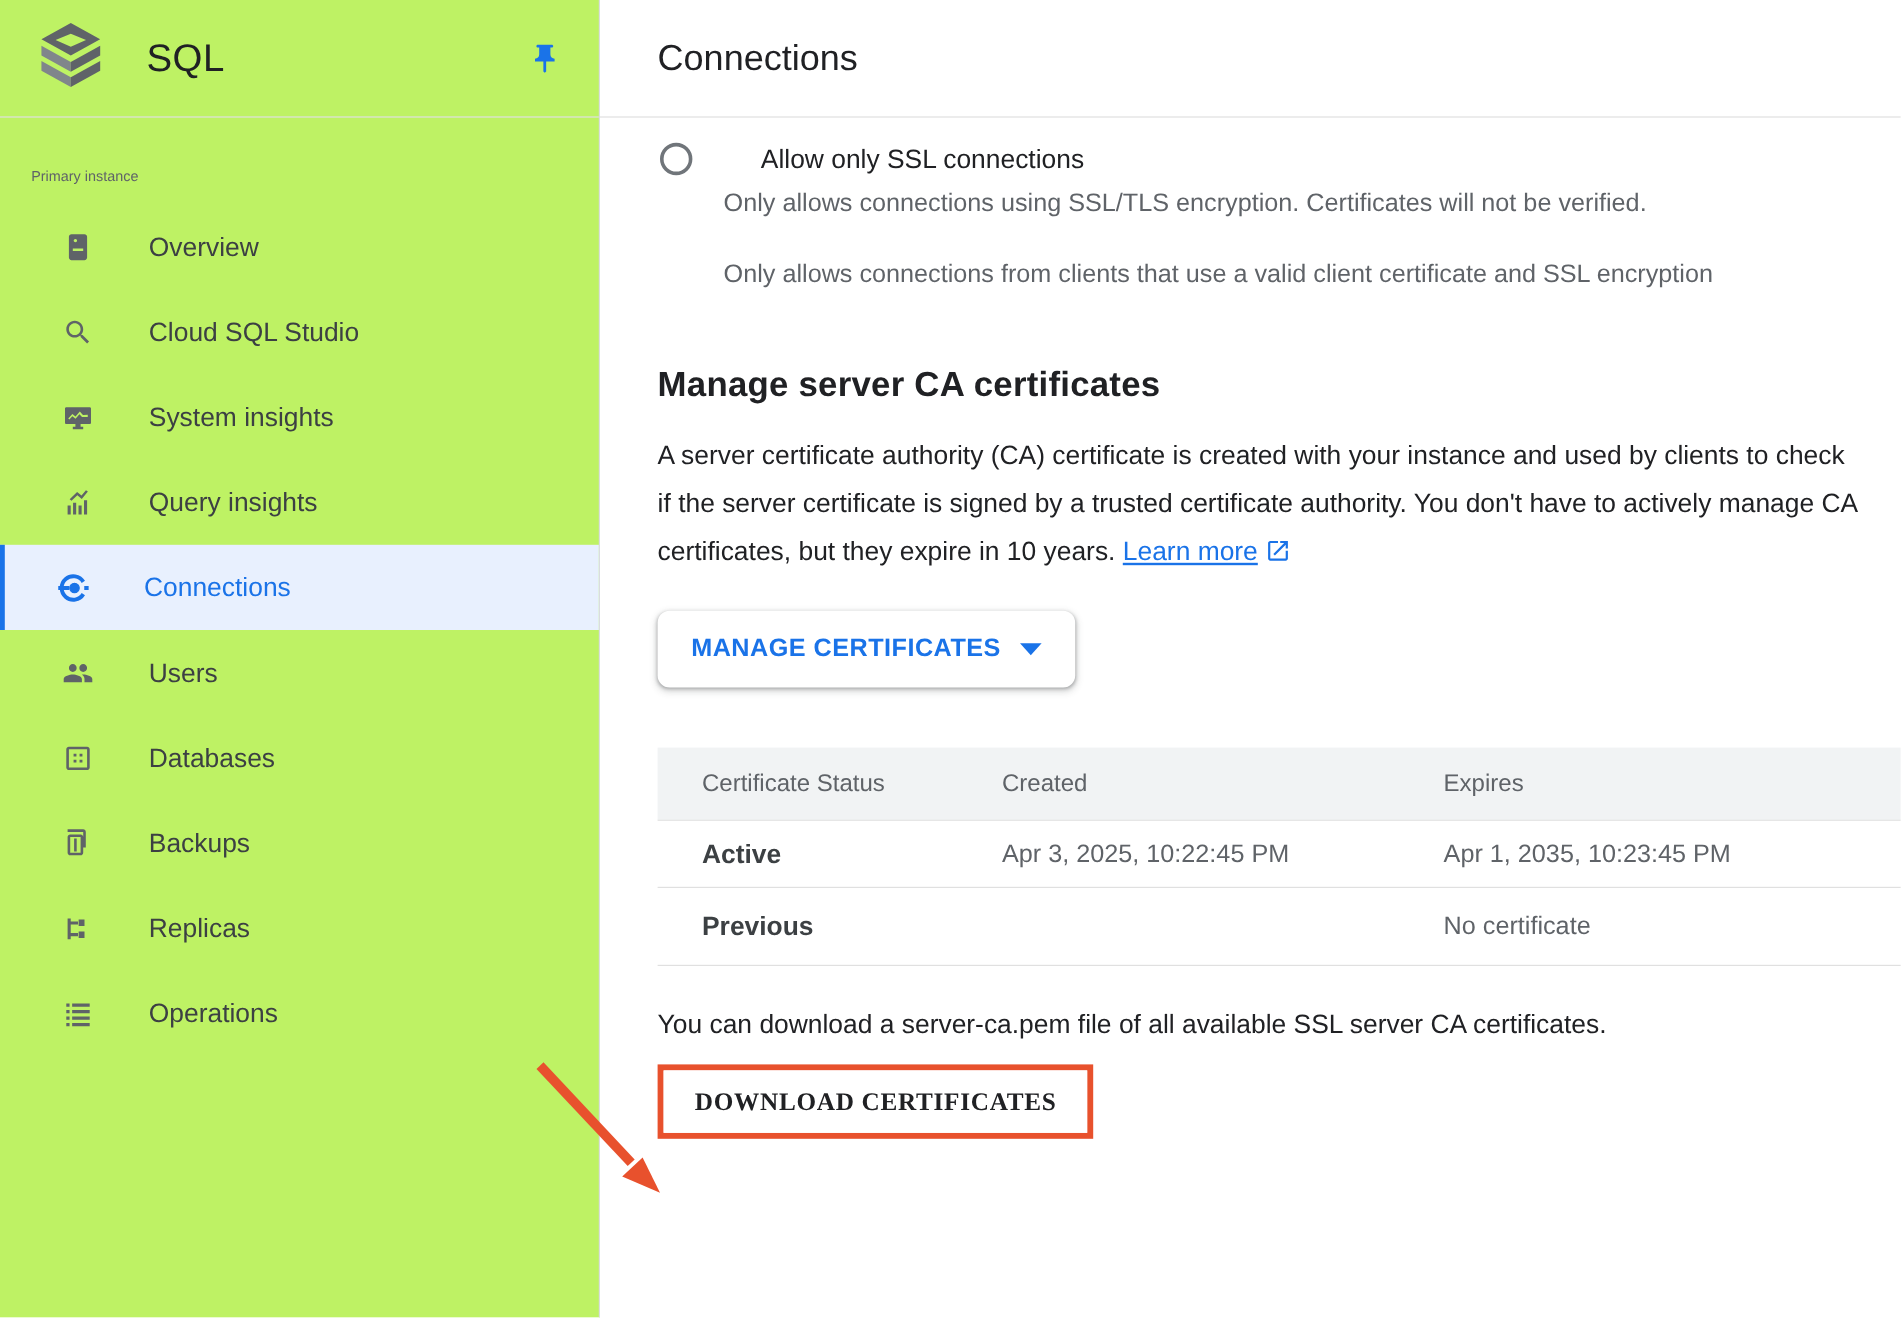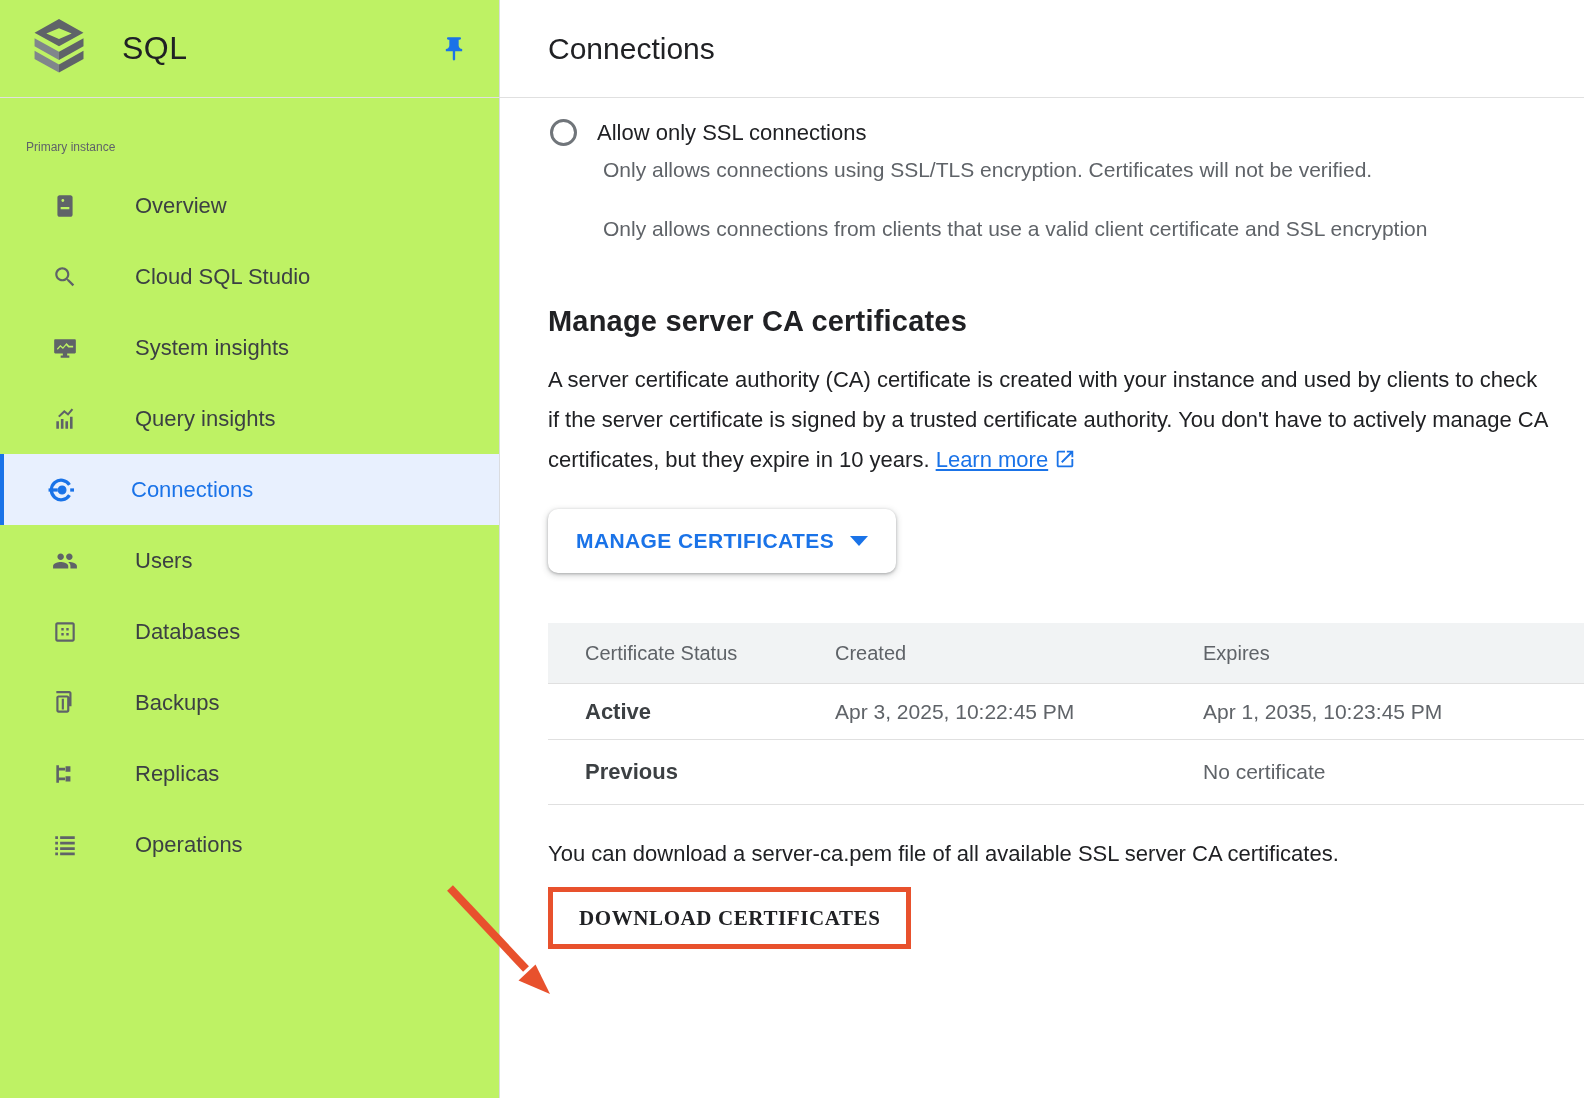--- a/index.html
+++ b/index.html
@@ -7,37 +7,37 @@
   body { font-family: "Liberation Sans", sans-serif; color: #202124; position: relative; display: flex; }
 
   
   .sidebar { width: 500px; min-width: 500px; height: 1098px; border-right: 1px solid #dadce0; background: #bef264; }
   .sidebar-header { height: 98px; border-bottom: 1px solid #e0e0e0; display: flex; align-items: center; padding: 0 30px; }
   .logo { width: 58px; height: 62px; margin-left: 0; }
   .app-title { font-size: 32px; color: #202124; margin-left: 34px; letter-spacing: 0.5px; }
   .pin { margin-left: auto; width: 30px; height: 30px; display: flex; align-items: center; justify-content: center; cursor: pointer; }
   .section-label { margin: 42px 0 16px 26px; font-size: 12px; color: #5f6368; }
   .nav { }
-  .nav-item { height: 71px; display: flex; align-items: center; padding-left: 48px; cursor: pointer; border-left: 4px solid transparent; gap: 11px; }
+  .nav-item { height: 71px; display: flex; align-items: center; padding-left: 48px; cursor: pointer; border-left: 4px solid transparent; }
   .nav-item .icon { width: 26px; height: 26px; display: flex; align-items: center; justify-content: center; }
   .nav-item .icon svg { width: 26px; height: 26px; fill: #5f6368; }
   .nav-item .label { margin-left: 46px; font-size: 22px; color: #3c4043; }
   .nav-item.selected { background: #e8f0fe; border-left-color: #1a73e8; padding-left: 44px; }
   .nav-item.selected .label { color: #1a73e8; }
   .nav-item.selected .icon svg { fill: #1a73e8; }
   .nav-item.selected .icon svg * { stroke: #1a73e8; }
   .stroke-icon { fill: none !important; }
 
   
   .main { flex: 1; position: relative; }
   .main-header { height: 98px; border-bottom: 1px solid #e0e0e0; display: flex; align-items: center; padding-left: 48px; }
   .page-title { font-size: 30px; color: #202124; }
 
   .radio-group { padding-top: 21px; }
-  .radio-row { display: flex; align-items: center; padding-left: 50px; }
+  .radio-row { display: flex; align-items: center; padding-left: 50px; gap: 37px; }
   .radio-circle { width: 27px; height: 27px; border: 3px solid #70757a; border-radius: 50%; flex: none; cursor: pointer; }
   .radio-label { margin-left: 20px; font-size: 22px; color: #202124; cursor: pointer; }
   .radio-desc { margin: 12px 0 0 103px; font-size: 21px; color: #5f6368; }
   .radio-row + .radio-desc { }
   .gap22 { height: 23px; }
 
   .ca-title { margin: 64px 0 0 48px; font-size: 29px; font-weight: bold; color: #202124; letter-spacing: 0.2px; }
   .ca-body { margin: 22px 0 0 48px; width: 1000px; font-size: 22px; line-height: 40px; color: #202124; }
   .learn-more { color: #1a73e8; text-decoration: underline; cursor: pointer; white-space: nowrap; text-align: center; }
   .ext-icon { display: inline-block; vertical-align: -3px; margin-left: 6px; }

